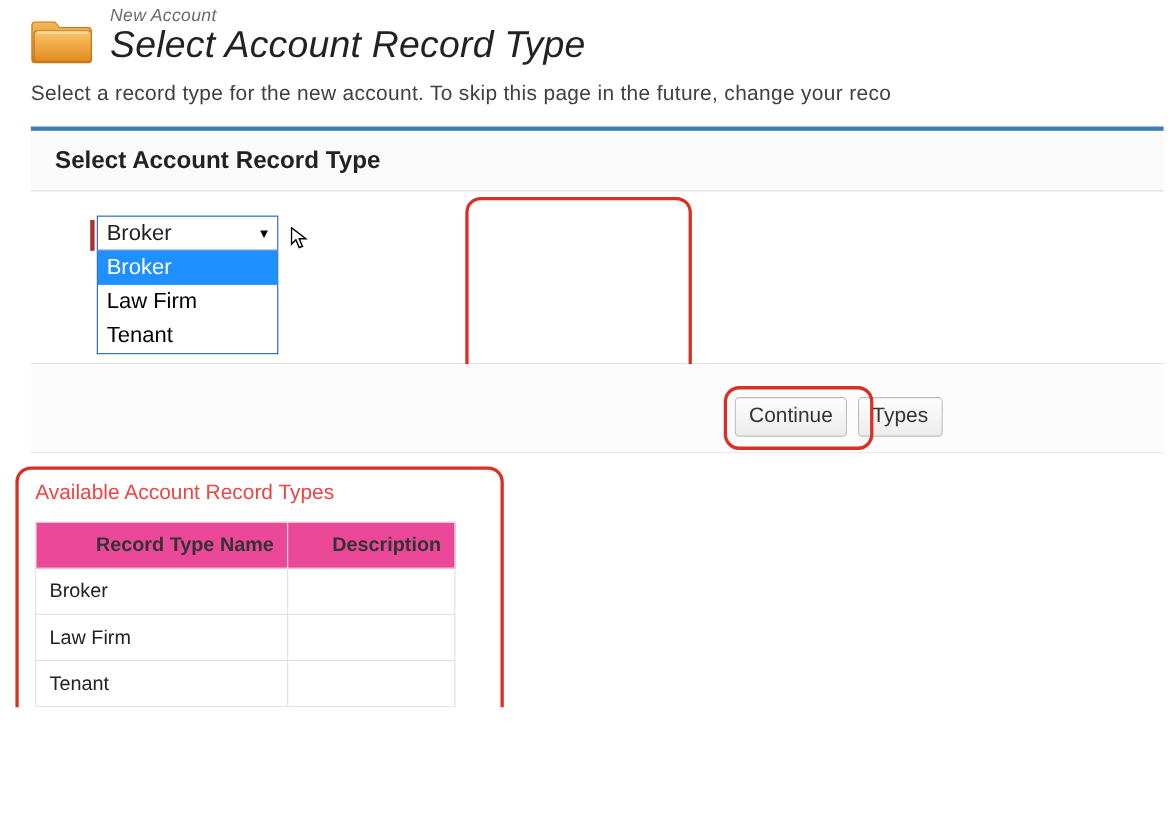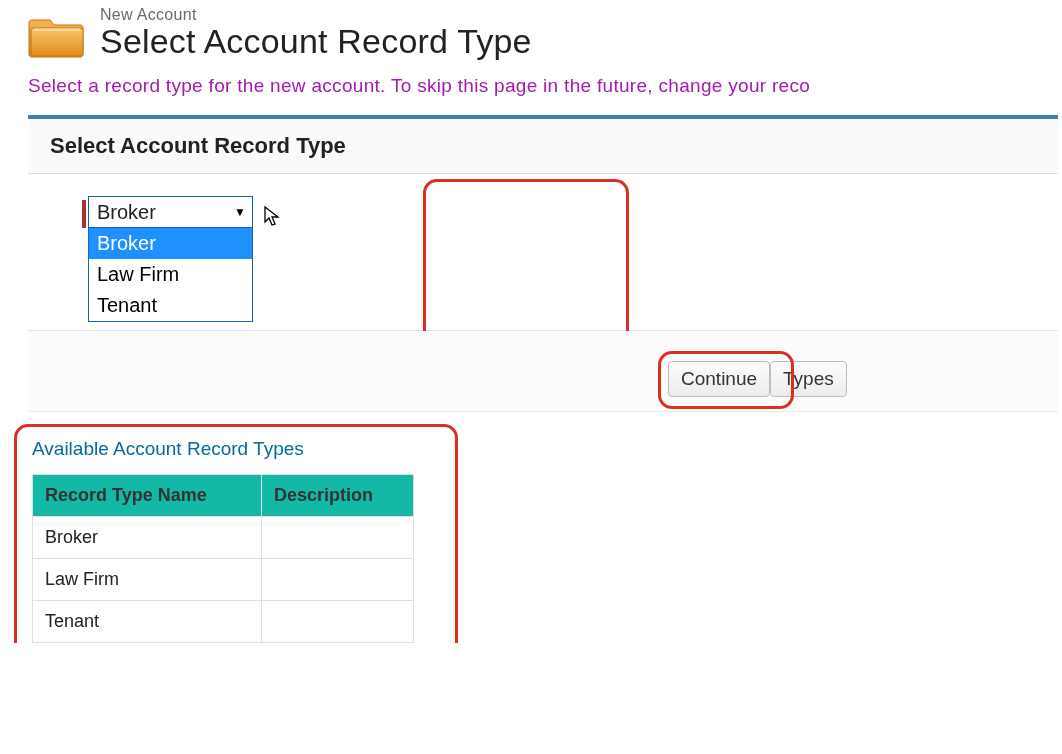--- a/index.html
+++ b/index.html
@@ -15,37 +15,38 @@
     width: 1030px;
     overflow: hidden;
   }
 
   
   .header {
     display: flex;
     align-items: center;
     gap: 14px;
     margin: 0 0 10px 0;
+    font-style: italic;
   }
   .folder-icon svg { display:block; }
   .header-text .eyebrow {
     font-size: 16px;
     color: #6b6b6b;
     letter-spacing: .3px;
   }
   .header-text .title {
     font-size: 34px;
     color: #222;
     margin-top: -2px;
     letter-spacing: .2px;
   }
 
   .intro {
     font-size: 19px;
-    color: #a21caf;
+    color: #404040;
     margin: 14px 0 18px 0;
     white-space: nowrap;
     letter-spacing: .3px;
   }
 
   
   .panel {
     border-top: 4px solid #3f7fb3;
     background: #fff;
   }
@@ -130,20 +131,21 @@
     color:#000;
     pointer-events:none;
   }
 
   
   .buttons-row {
     position: relative;
     padding: 30px 0 14px 0;
     border-bottom: 1px solid #eaeaea;
     display:flex;
+    gap: 10px;
     padding-left: 640px;
     background:#fcfcfc;
   }
   .btn {
     font-size: 19px;
     color:#333;
     padding: 6px 12px;
     background: linear-gradient(#fdfdfd, #ececec);
     border: 1px solid #bdbdbd;
     border-radius: 4px;
@@ -167,38 +169,39 @@
   .annot-table {
     position:absolute;
     left:-14px; top:-14px;
     width: 438px; height: 264px;
     border: 3px solid #d93025;
     border-radius: 14px;
     pointer-events:none;
   }
   .table-title {
     font-size: 19px;
-    color:#0369a1;
+    color:#ef4444;
     margin: 0 0 14px 4px;
   }
   table.types {
     border-collapse: collapse;
     width: 382px;
     margin-left: 4px;
   }
   table.types th, table.types td {
     text-align:left;
     padding: 10px 12px;
     border: 1px solid #e0e0e0;
     font-size: 18px;
   }
   table.types th {
-    background:#14b8a6;
+    background:#ec4899;
     color:#333;
     font-weight: bold;
+    text-align: right;
   }
   table.types td {
     color:#222;
   }
 </style>
 </head>
 <body>
 
 <div class="page">
 

